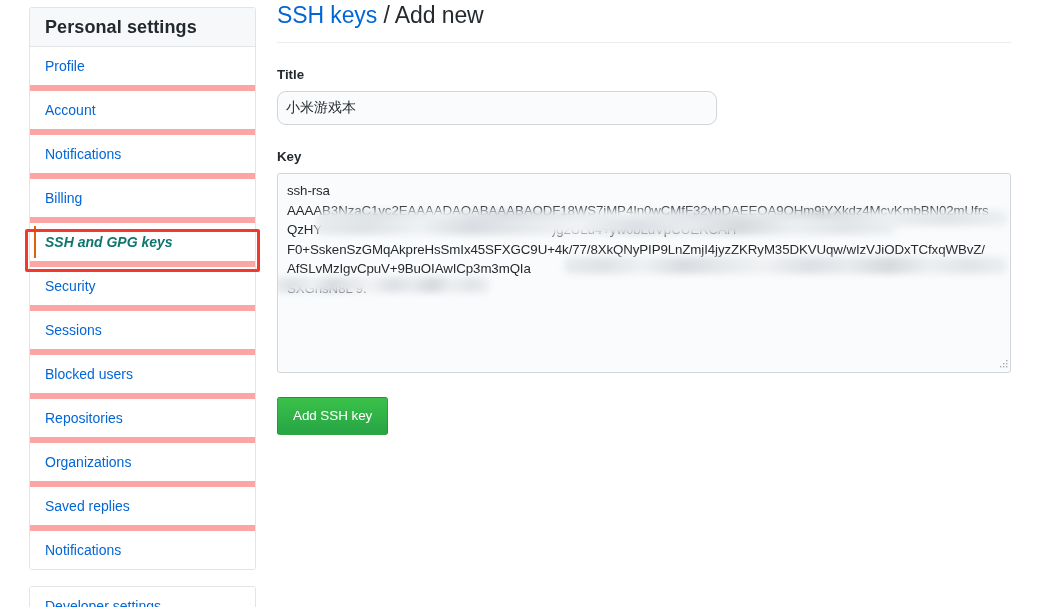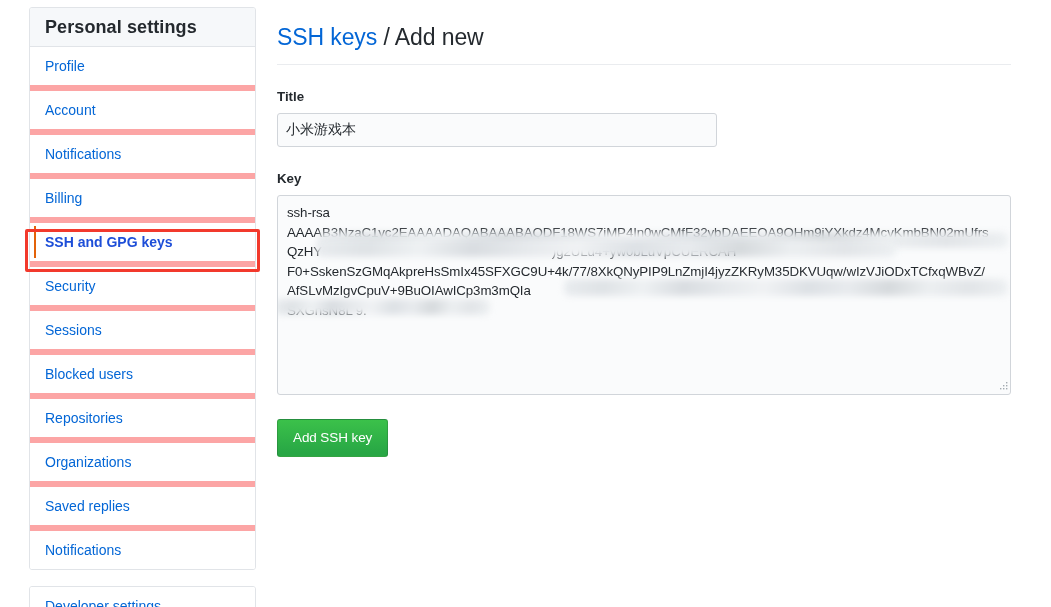--- a/index.html
+++ b/index.html
@@ -39,22 +39,23 @@
     color: #0366d6;
     padding: 10px 0 10px 15px;
     line-height: 18px;
     border-bottom: 6px solid #fca5a5;
     background: #fff;
     text-decoration: none;
     white-space: nowrap;
   }
   .nav-item:last-child { border-bottom: none; }
   .nav-item.selected {
-    color: #1d4ed8;
+    color: #0f766e;
     font-weight: bold;
+    font-style: italic;
   }
   .nav-item.selected::before {
     content: "";
     position: absolute;
     left: 4px; top: 3px; bottom: 3px;
     width: 2px;
     background: #e36209;
   }
   .nav-card.secondary { margin-top: 16px; }
 
@@ -74,21 +75,21 @@
   
   .content {
     position: absolute;
     left: 277px; top: 0px;
     width: 734px;
   }
   .page-head {
     font-size: 23px;
     font-weight: normal;
     color: #24292e;
-    padding-top: 22px;
+    padding-top: 0;
     padding-bottom: 12px;
     border-bottom: 1px solid #eaecef;
     line-height: 30px;
     letter-spacing: -0.1px;
   }
   .page-head a { color: #0366d6; text-decoration: none; }
   .page-head .sep { color: #24292e; }
 
   .field-label {
     display: block;
@@ -103,21 +104,21 @@
   .title-input {
     display: block;
     width: 440px;
     height: 34px;
     padding: 6px 8px;
     font-size: 14px;
     font-family: "Liberation Sans", sans-serif;
     color: #24292e;
     background: #fafbfc;
     border: 1px solid #d1d5da;
-    border-radius: 3px;
+    border-radius: 9px;
     outline: none;
   }
 
   .key-area-wrap {
     position: relative;
     width: 734px;
     height: 200px;
   }
   .key-area {
     position: absolute;

